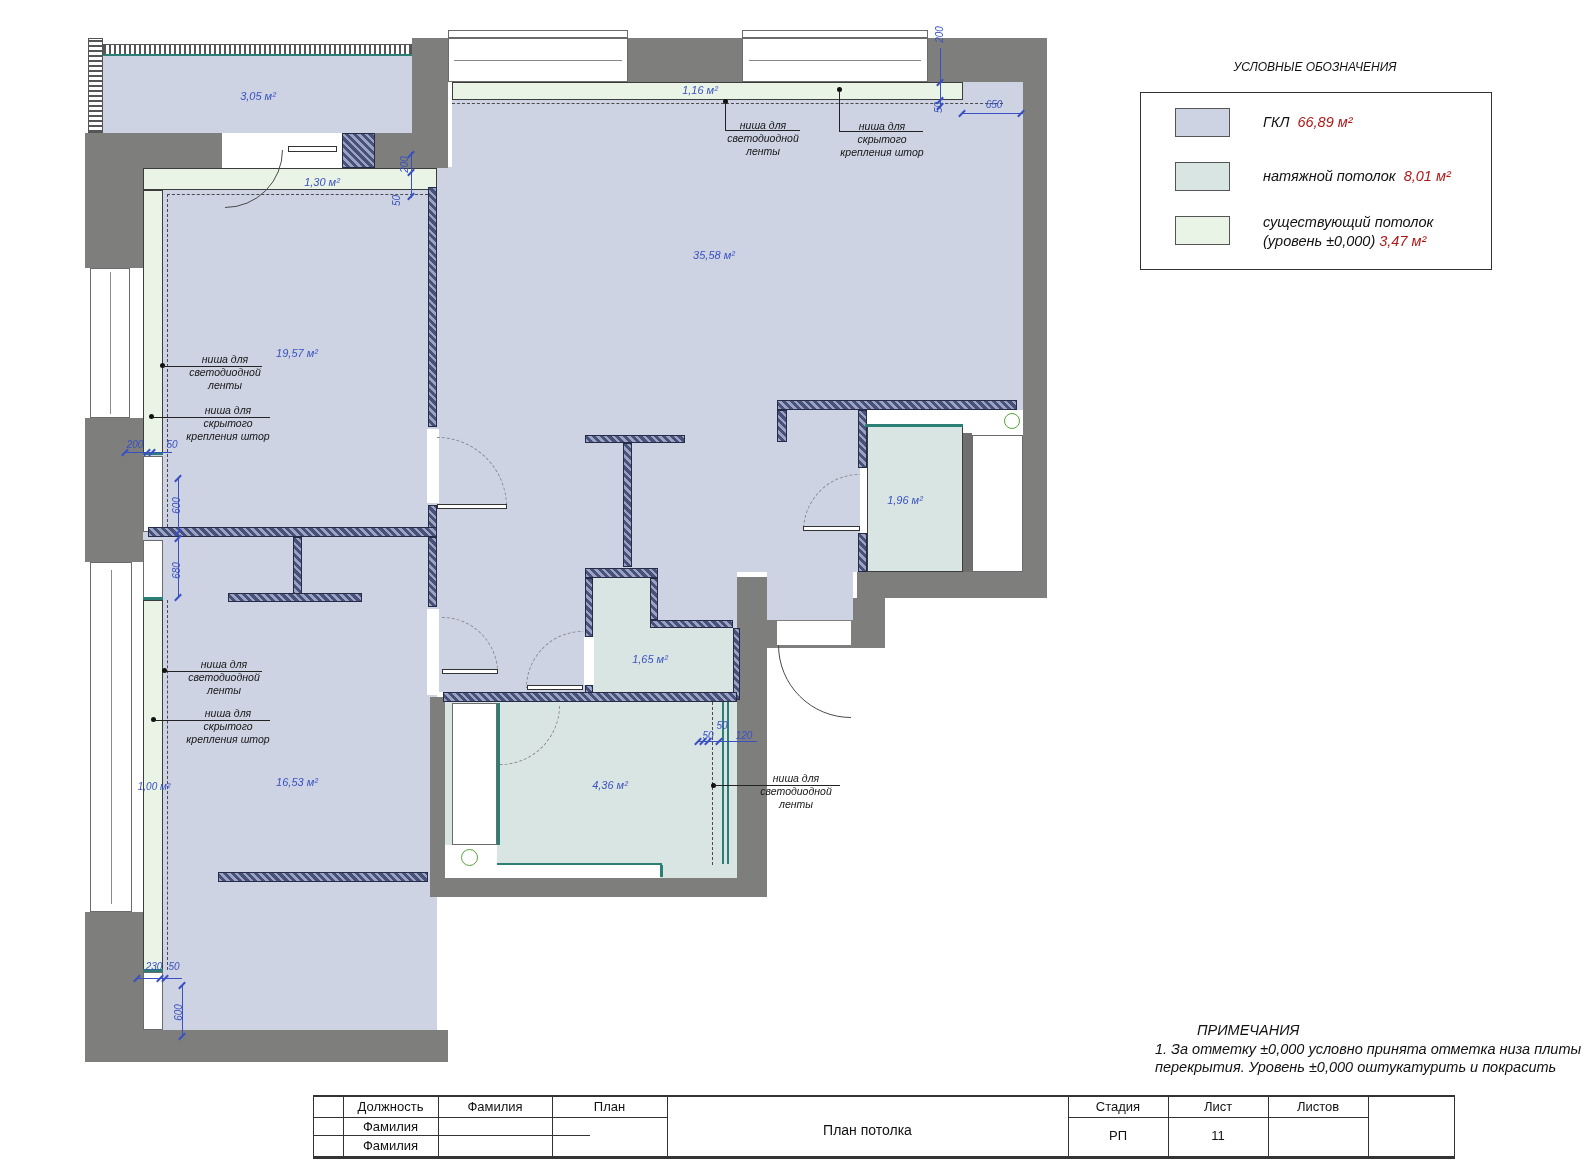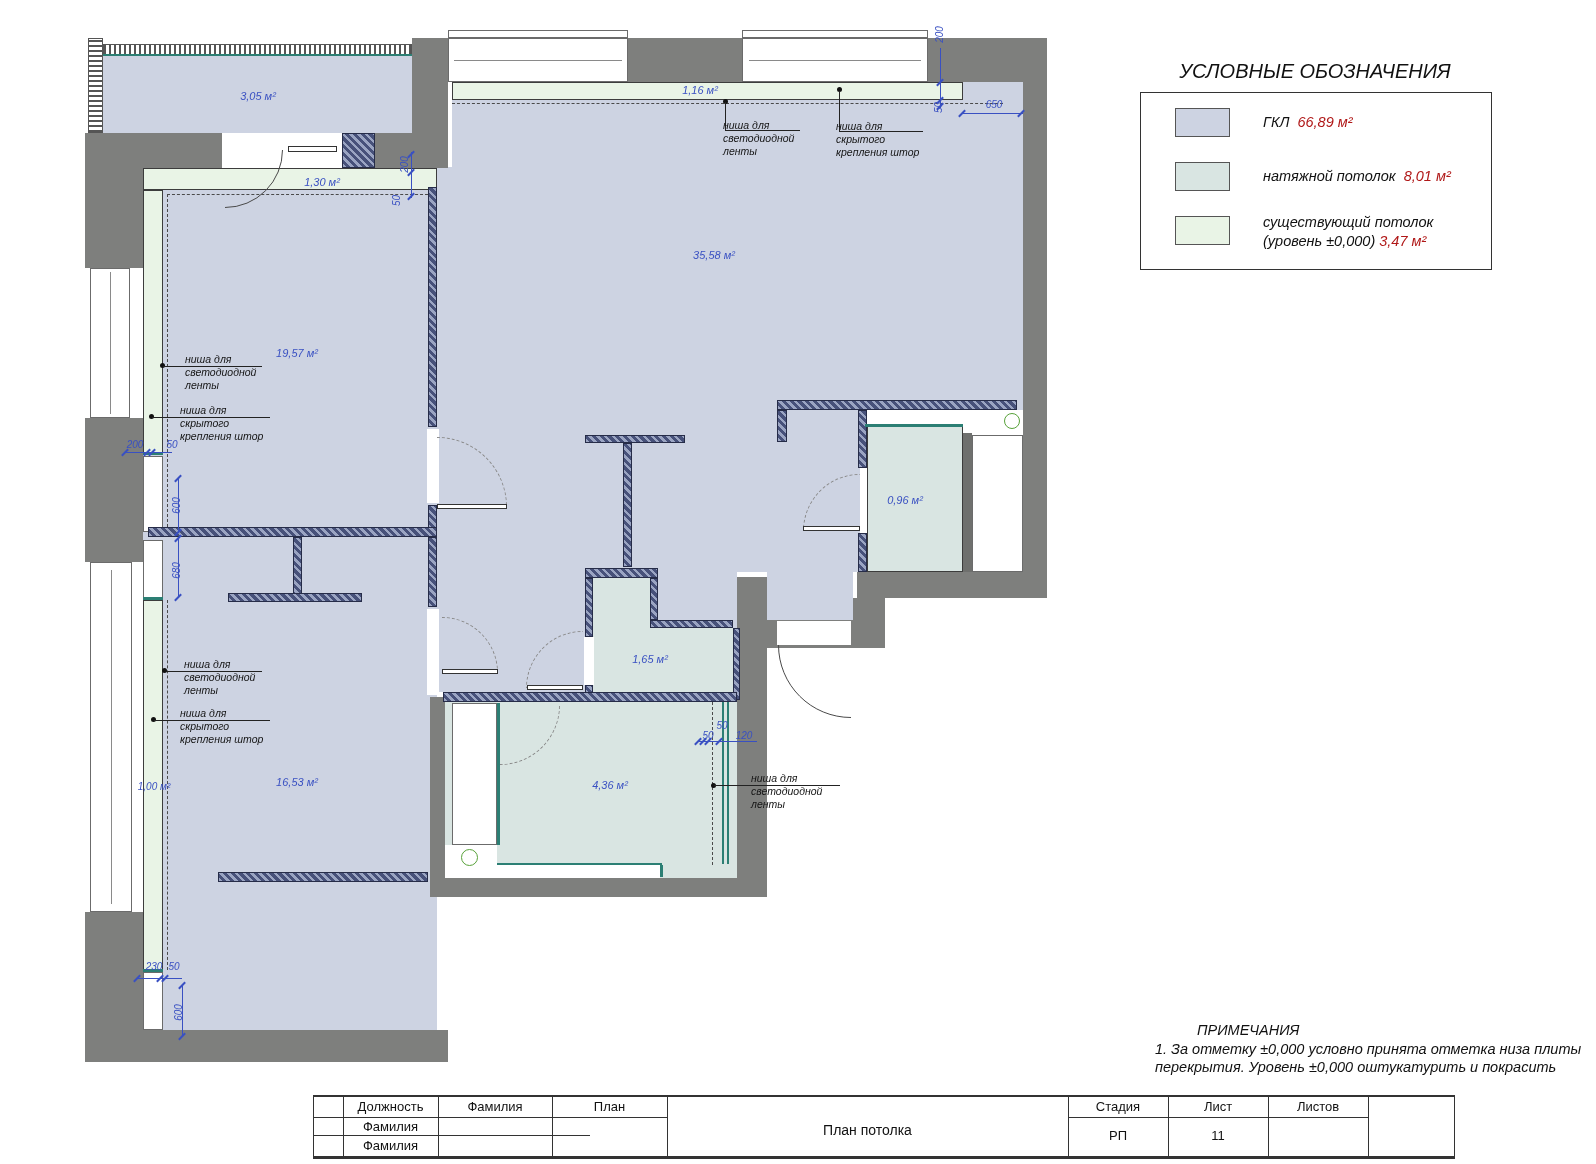--- a/index.html
+++ b/index.html
@@ -31,26 +31,26 @@
   .arcc.dsh{border:1px dashed #8a8a8a;}
   .leaf{position:absolute;background:#fff;border:1px solid #333;box-sizing:border-box;}
   .lamp{position:absolute;border:1.5px solid #58a23a;border-radius:50%;box-sizing:border-box;background:#fff;}
   
   .dl{position:absolute;background:#3950c2;}
   .tk{position:absolute;width:2px;height:9px;background:#3950c2;transform:rotate(45deg);}
   .dim{position:absolute;color:#3950c2;font-style:italic;font-size:10px;width:30px;text-align:center;}
   .dim.v{transform:rotate(-90deg);}
   .rl{position:absolute;color:#3950c2;font-style:italic;font-size:11px;width:70px;text-align:center;}
   
-  .ann{position:absolute;color:#151515;font-style:italic;font-size:10.5px;line-height:13px;text-align:left;}
+  .ann{position:absolute;color:#151515;font-style:italic;font-size:10.5px;line-height:13px;text-align:center;}
   .ann span{display:block;}
   .ld{position:absolute;background:#222;}
   .dot{position:absolute;width:5px;height:5px;background:#111;border-radius:50%;}
   
-  .lg-title{position:absolute;font-style:italic;font-size:20px;color:#111;text-align:center;}
+  .lg-title{position:absolute;font-style:italic;font-size:12px;color:#111;text-align:center;}
   .lg-box{position:absolute;border:1px solid #333;}
   .lg-sw{position:absolute;border:1px solid #555;box-sizing:border-box;}
   .lg-lab{position:absolute;font-style:italic;font-size:14.5px;color:#111;white-space:nowrap;}
   .lg-val{color:#b01818;}
   
   .note{position:absolute;font-style:italic;font-size:14.5px;color:#111;white-space:nowrap;}
   
   .tb-line{position:absolute;background:#333;}
   .tb-t{position:absolute;font-size:13px;color:#111;text-align:center;}
 </style>
@@ -243,21 +243,21 @@
   <div class="dim v" style="left:163px;top:1007px;">600</div>
   <div class="dim" style="left:693px;top:730px;">50</div>
   <div class="dim" style="left:707px;top:720px;">50</div>
   <div class="dim" style="left:729px;top:730px;">120</div>
 
   <div class="rl" style="left:223px;top:90px;">3,05 м²</div>
   <div class="rl" style="left:287px;top:176px;">1,30 м²</div>
   <div class="rl" style="left:262px;top:347px;">19,57 м²</div>
   <div class="rl" style="left:665px;top:84px;">1,16 м²</div>
   <div class="rl" style="left:679px;top:249px;">35,58 м²</div>
-  <div class="rl" style="left:870px;top:494px;">0,96 м²</div>
+  <div class="rl" style="left:870px;top:494px;">1,96 м²</div>
   <div class="rl" style="left:615px;top:653px;">1,65 м²</div>
   <div class="rl" style="left:575px;top:779px;">4,36 м²</div>
   <div class="rl" style="left:262px;top:776px;">16,53 м²</div>
   <div class="rl" style="left:119px;top:781px;font-size:10px;">1,00 м²</div>
 
   <div class="dot" style="left:160px;top:363px;"></div>
   <div class="ld" style="left:163px;top:366px;width:99px;height:1px;"></div>
   <div class="ann" style="left:185px;top:353px;width:80px;">
     <span>ниша для</span>
       <span>светодиодной</span>

